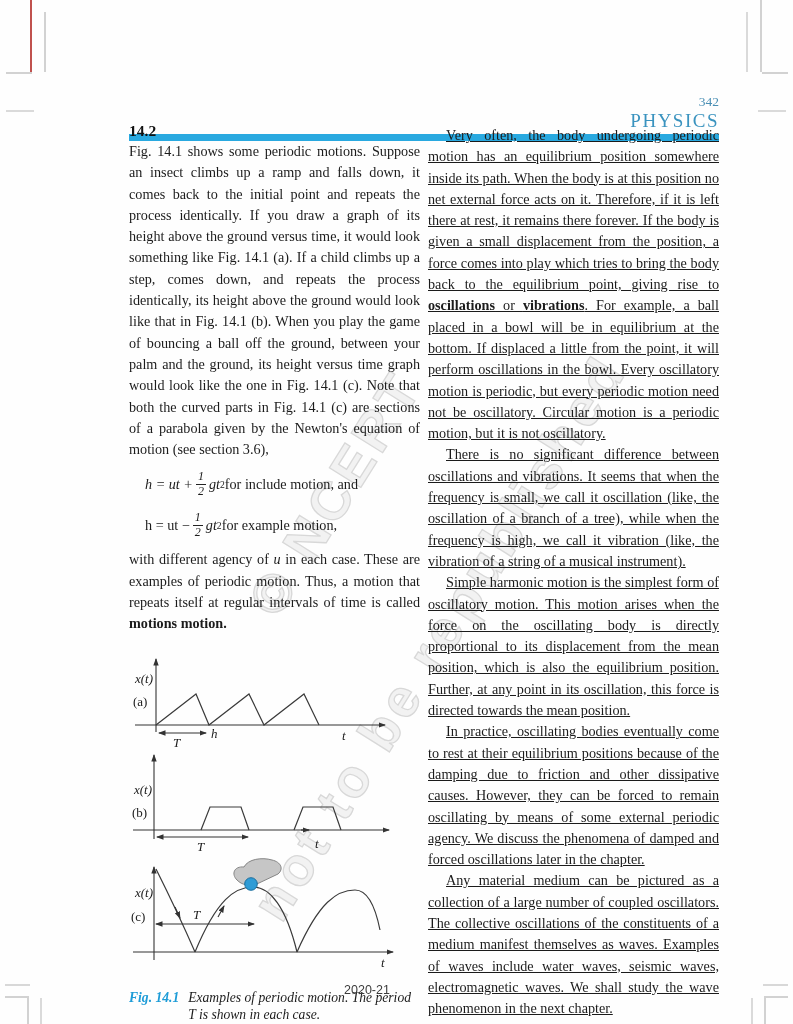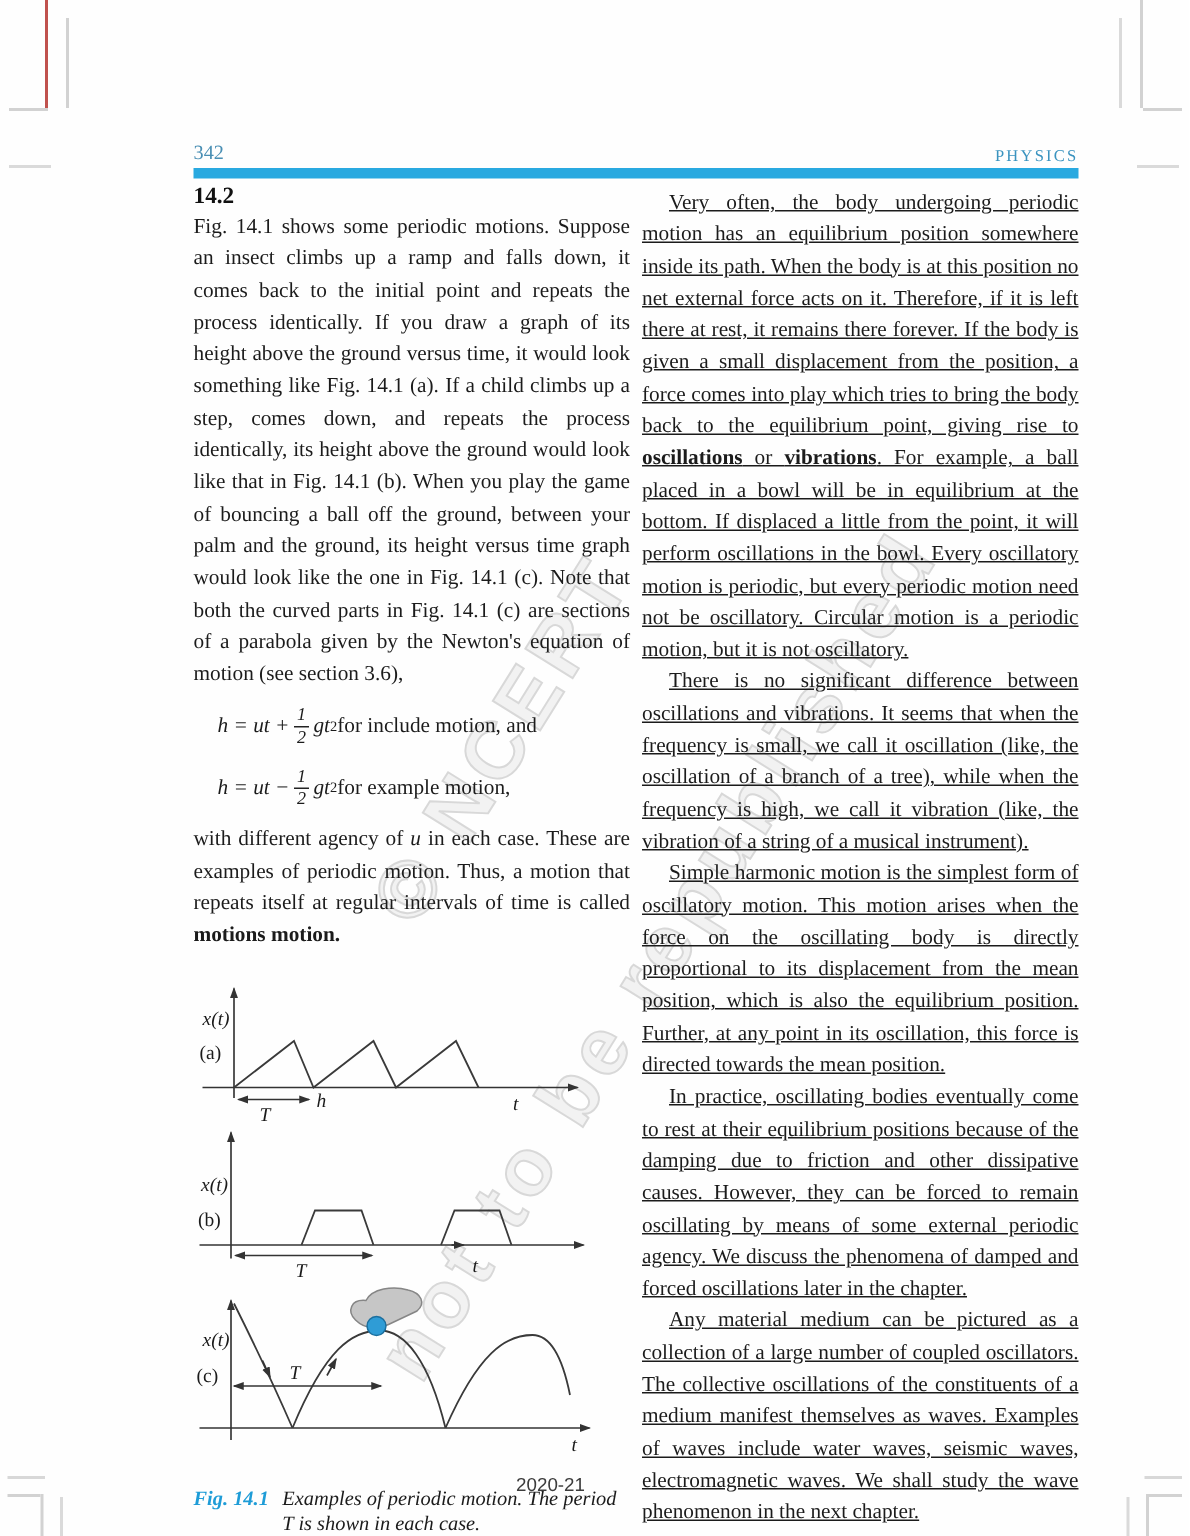--- a/index.html
+++ b/index.html
@@ -1,22 +1,22 @@
 <!DOCTYPE html>
 <html><head>
 <meta charset="utf-8">
 <style>
   html,body{margin:0;padding:0;background:#ffffff;}
   #page{position:relative;width:793px;height:1024px;background:#fefefe;overflow:hidden;
         font-family:"Liberation Serif","DejaVu Serif",serif;color:#1b1b1b;}
   
   #header{position:absolute;left:129px;top:94px;width:590px;z-index:2;}
-  #header .hrow{display:flex;justify-content:space-between;align-items:flex-end;}
+  #header .hrow{display:flex;justify-content:space-between;align-items:flex-end;flex-direction:column;}
   #header .pageno{font-size:13.5px;color:#4a8fb4;}
-  #header .subject{font-size:11px;letter-spacing:1.5px;color:#3a93bf;}
+  #header .subject{font-size:19px;letter-spacing:1.5px;color:#3a93bf;}
   #header .rule{margin-top:2px;height:7px;background:#29a9e0;}
   
   .col{position:absolute;width:291px;z-index:2;font-size:14.2px;line-height:21.3px;}
   #col-left{left:129px;top:121px;}
   #col-right{left:428px;top:125px;text-decoration:underline;}
   .para{margin:0;text-align:justify;text-indent:18px;}
   .para.noindent{text-indent:0;}
   
   .sec-head{display:flex;gap:20px;font-weight:700;font-size:15.5px;margin:0 0 0 0;line-height:20px;}
   .sec-head .num{color:#111;}
@@ -88,21 +88,21 @@
         <span style="font-style: italic;">h = ut + </span>
         <span class="frac" style="font-style: italic;">
           <span>1</span>
           <span class="den">2</span>
         </span>
         <span style="font-style: italic;">gt</span>
         <sup>2</sup>
         <span>  for include motion, and</span>
       </div>
     <div class="eq">
-        <span style="font-style: italic;">h = ut − </span>
+        <span style="">h = ut − </span>
         <span class="frac" style="font-style: italic;">
           <span>1</span>
           <span class="den">2</span>
         </span>
         <span style="font-style: italic;">gt</span>
         <sup>2</sup>
         <span>  for example motion,</span>
       </div>
     <p class="para noindent"><span>with different agency of </span><span style="font-style: italic;">u</span><span> in each case. These are examples of periodic motion. Thus, a motion that repeats itself at regular intervals of time is called </span><span style="font-weight: 700;">motions motion.</span></p>
 

